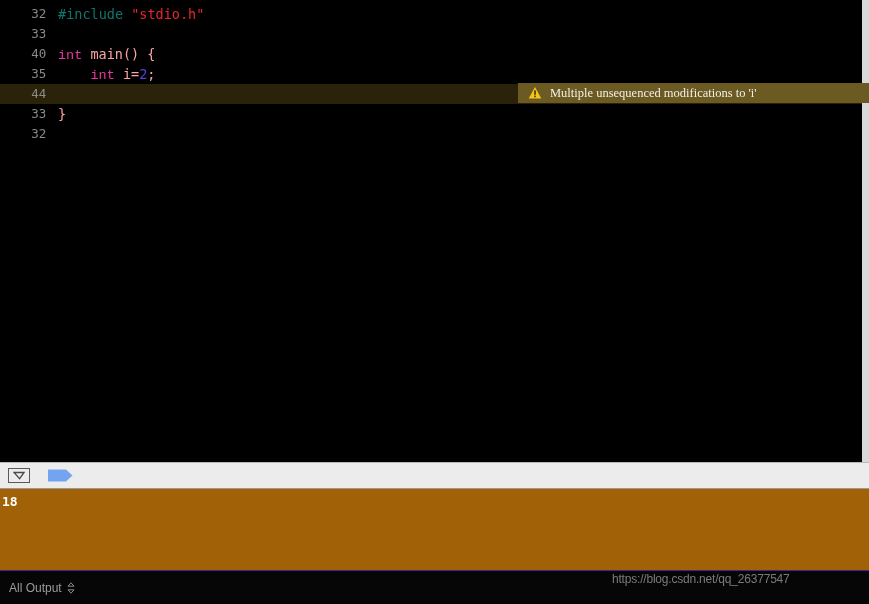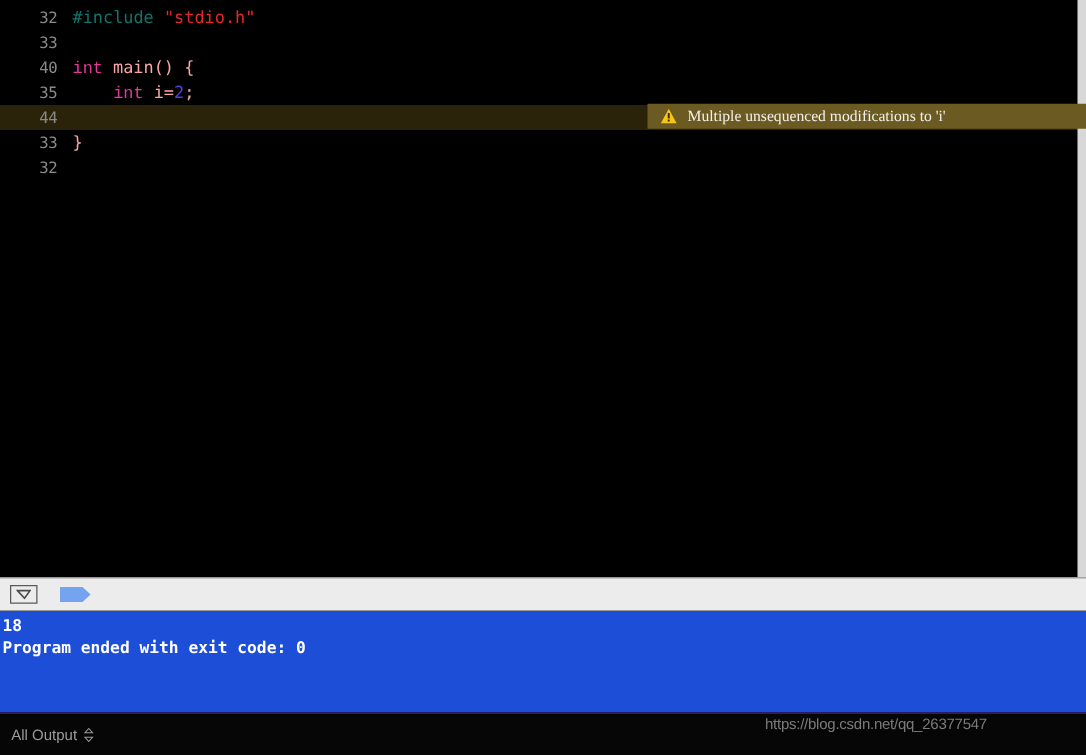--- a/index.html
+++ b/index.html
@@ -156,21 +156,21 @@
     display: block;
   }
 
   
   .console-output {
     position: absolute;
     left: 0;
     top: 489px;
     width: 869px;
     height: 81px;
-    background: #1d4ed8;
+    background: #a16207;
     padding: 4px 0 0 2px;
     box-sizing: border-box;
     overflow: hidden;
   }
   .console-line {
     font-family: "DejaVu Sans Mono", "Liberation Mono", monospace;
     font-size: 13px;
     line-height: 17px;
     font-weight: bold;
     color: #ffffff;
@@ -251,21 +251,20 @@
         <path d="M1 1.5 L11 1.5 L6.6 7.6 Z" fill="none" stroke="#4a4a4a" stroke-width="1.3"></path>
       </svg>
     </div>
     <svg class="tb-flag" viewBox="0 0 25 13">
       <path d="M0 0.5 L18 0.5 L24.5 6.5 L18 12.5 L0 12.5 Z" fill="#74a4f0"></path>
     </svg>
   </div>
 
   <div class="console-output" id="console-output">
       <div class="console-line">18</div>
-      <div class="console-line">Program ended with exit code: 0</div>
     </div>
 
   <div class="status-bar">
 
     <div class="all-output">
       <span>All Output</span>
       <svg class="stepper-icon" viewBox="0 0 8 12">
         <path d="M4 0.8 L7 4.2 L1 4.2 Z" fill="none" stroke="#9b9b9b" stroke-width="0.9"></path>
         <path d="M4 11.2 L7 7.8 L1 7.8 Z" fill="none" stroke="#9b9b9b" stroke-width="0.9"></path>
       </svg>

